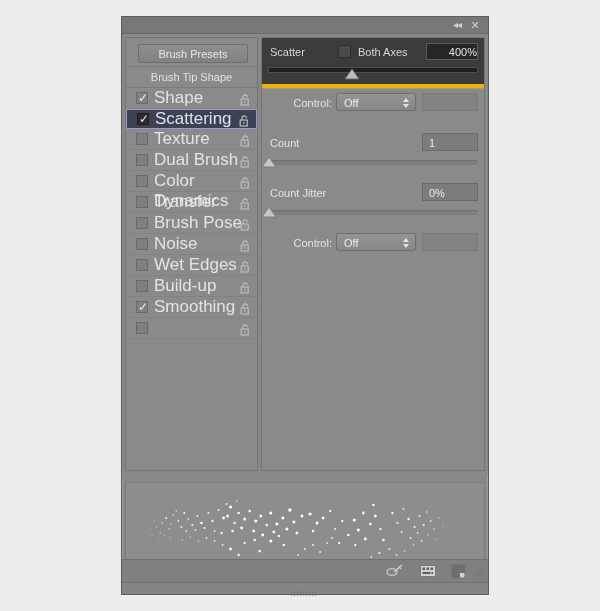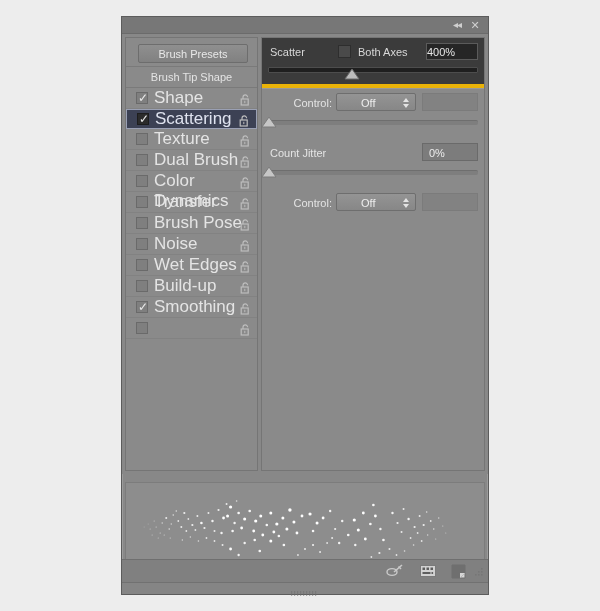--- a/index.html
+++ b/index.html
@@ -119,21 +119,21 @@
   }
   .sb-label{position:absolute;left:8px;top:8px;color:#d8d8d8;font-size:11px;}
   .sb-cb{
     position:absolute;left:76px;top:7px;width:13px;height:13px;
     background:#4a4a4a;border:1px solid #2e2e2e;box-sizing:border-box;cursor:pointer;
   }
   .sb-cblabel{position:absolute;left:96px;top:8px;color:#d8d8d8;font-size:11px;}
   .sb-val{
     position:absolute;right:6px;top:5px;width:52px;height:17px;
     background:#262626;border:1px solid #5b5b5b;box-sizing:border-box;
-    color:#e6e6e6;font-size:11px;line-height:17px;text-align:left;cursor:text;
+    color:#e6e6e6;font-size:11px;line-height:17px;text-align:right;cursor:text;
   }
   .sb-track{
     position:absolute;left:6px;right:6px;top:29px;height:6px;
     background:#1f1f1f;border:1px solid #4d4d4d;border-radius:1px;box-sizing:border-box;
   }
   .sb-thumb{
     position:absolute;top:31px;width:16px;height:11px;
     margin-left:-8px;cursor:pointer;
   }
 
@@ -153,21 +153,21 @@
     position:absolute;left:6px;right:6px;height:5px;
     background:#7e7e7e;border-top:1px solid #6e6e6e;border-radius:2px;
     box-sizing:border-box;
   }
   .thumb{position:absolute;width:16px;height:11px;margin-left:-8px;cursor:pointer;}
 
   .dropdown{
     position:absolute;width:80px;height:18px;
     background:linear-gradient(#949494,#878787);
     border:1px solid #6e6e6e;border-radius:2px;box-sizing:border-box;
-    color:#ededed;font-size:11px;line-height:18px;padding-left:24px;cursor:pointer;
+    color:#ededed;font-size:11px;line-height:18px;padding-left:7px;cursor:pointer;
   }
   .dd-arrows{position:absolute;right:5px;top:2px;width:8px;height:14px;}
   .ghostfield{
     position:absolute;right:6px;width:56px;height:18px;
     background:#828282;border:1px solid #7b7b7b;box-sizing:border-box;
   }
 
   
   .preview{
     position:absolute;left:3px;right:3px;top:465px;height:84px;
@@ -350,20 +350,24 @@
           <span class="dd-arrows">
             <svg width="8" height="14" viewBox="0 0 8 14">
               <polygon points="4,2 7,6 1,6" fill="#e4e4e4"></polygon>
               <polygon points="4,12 7,8 1,8" fill="#e4e4e4"></polygon>
             </svg>
           </span>
         </div>
         <div class="ghostfield" style="top:3px;"></div>
       </div>
 
+      <div class="ctrl-row" style="margin-top:14px;">
+        <div class="ctl-label" style="left:8px;">Count</div>
+        <div class="ctl-val">1</div>
+      </div>
       <div style="position:relative;height:14px;">
         <div class="track" style="top:4px;"></div>
         <div class="thumb" id="count-thumb" style="top: 1px; left: 7px;">
           <svg width="16" height="11" viewBox="0 0 16 11">
             <polygon points="8,0 15,10 1,10" fill="#c6c6c6" stroke="#7b7b7b" stroke-width="1"></polygon>
           </svg>
         </div>
       </div>
 
       <div class="ctrl-row" style="margin-top:10px;">

